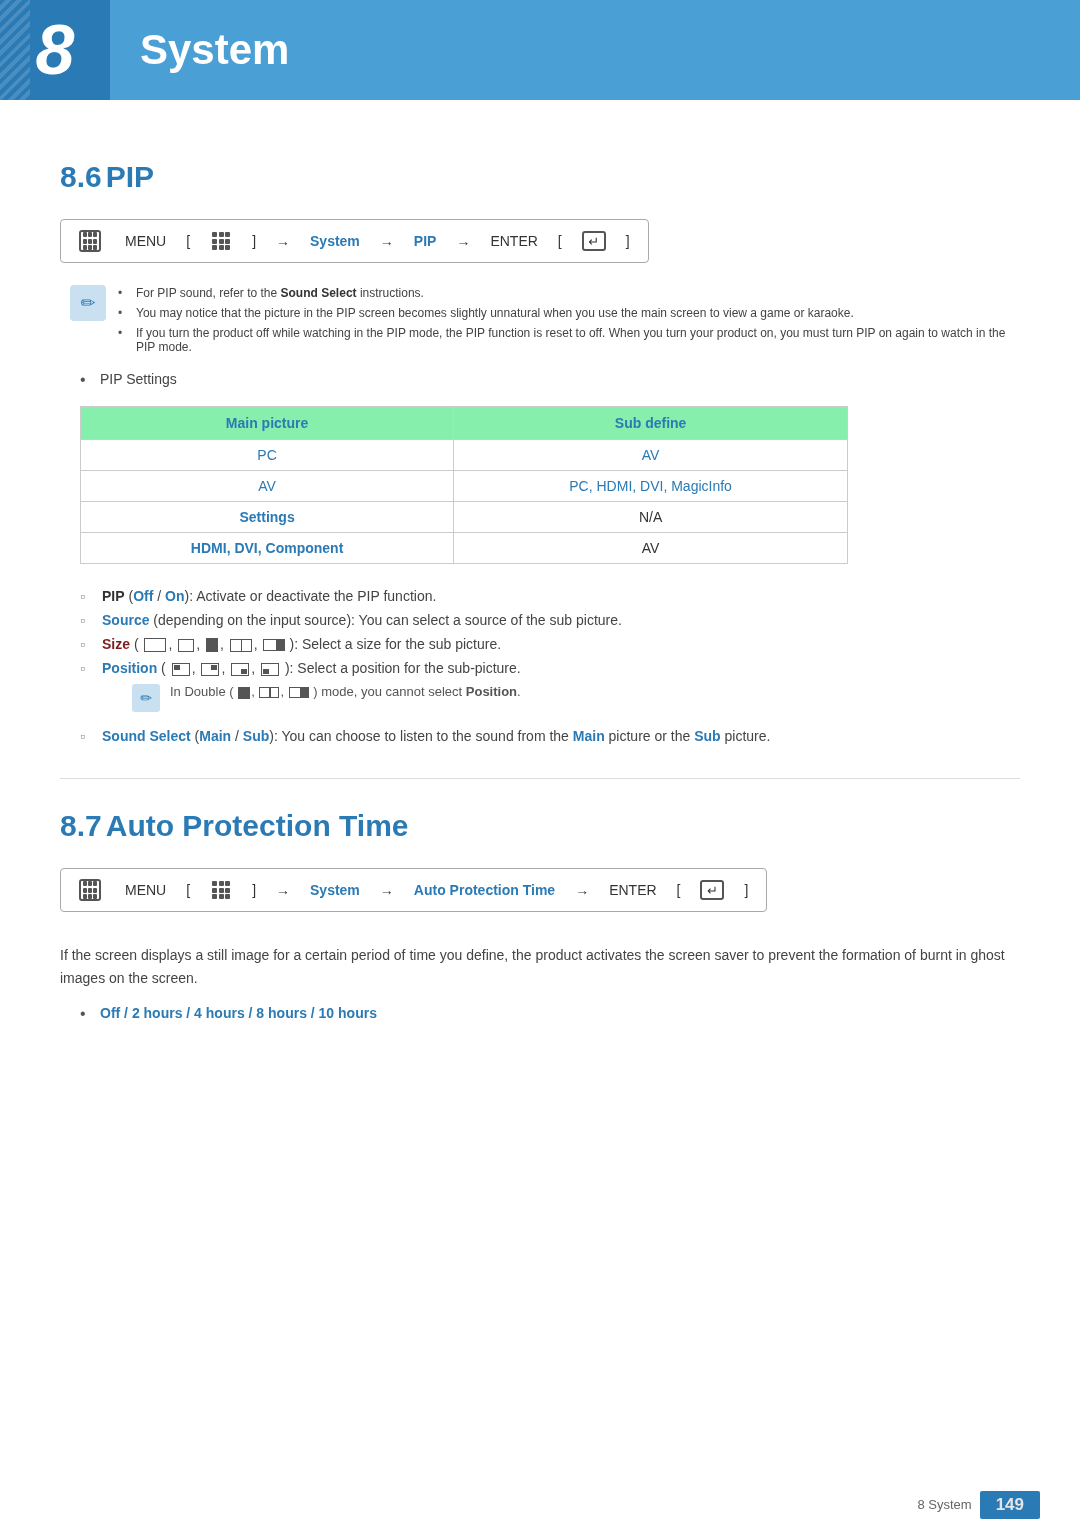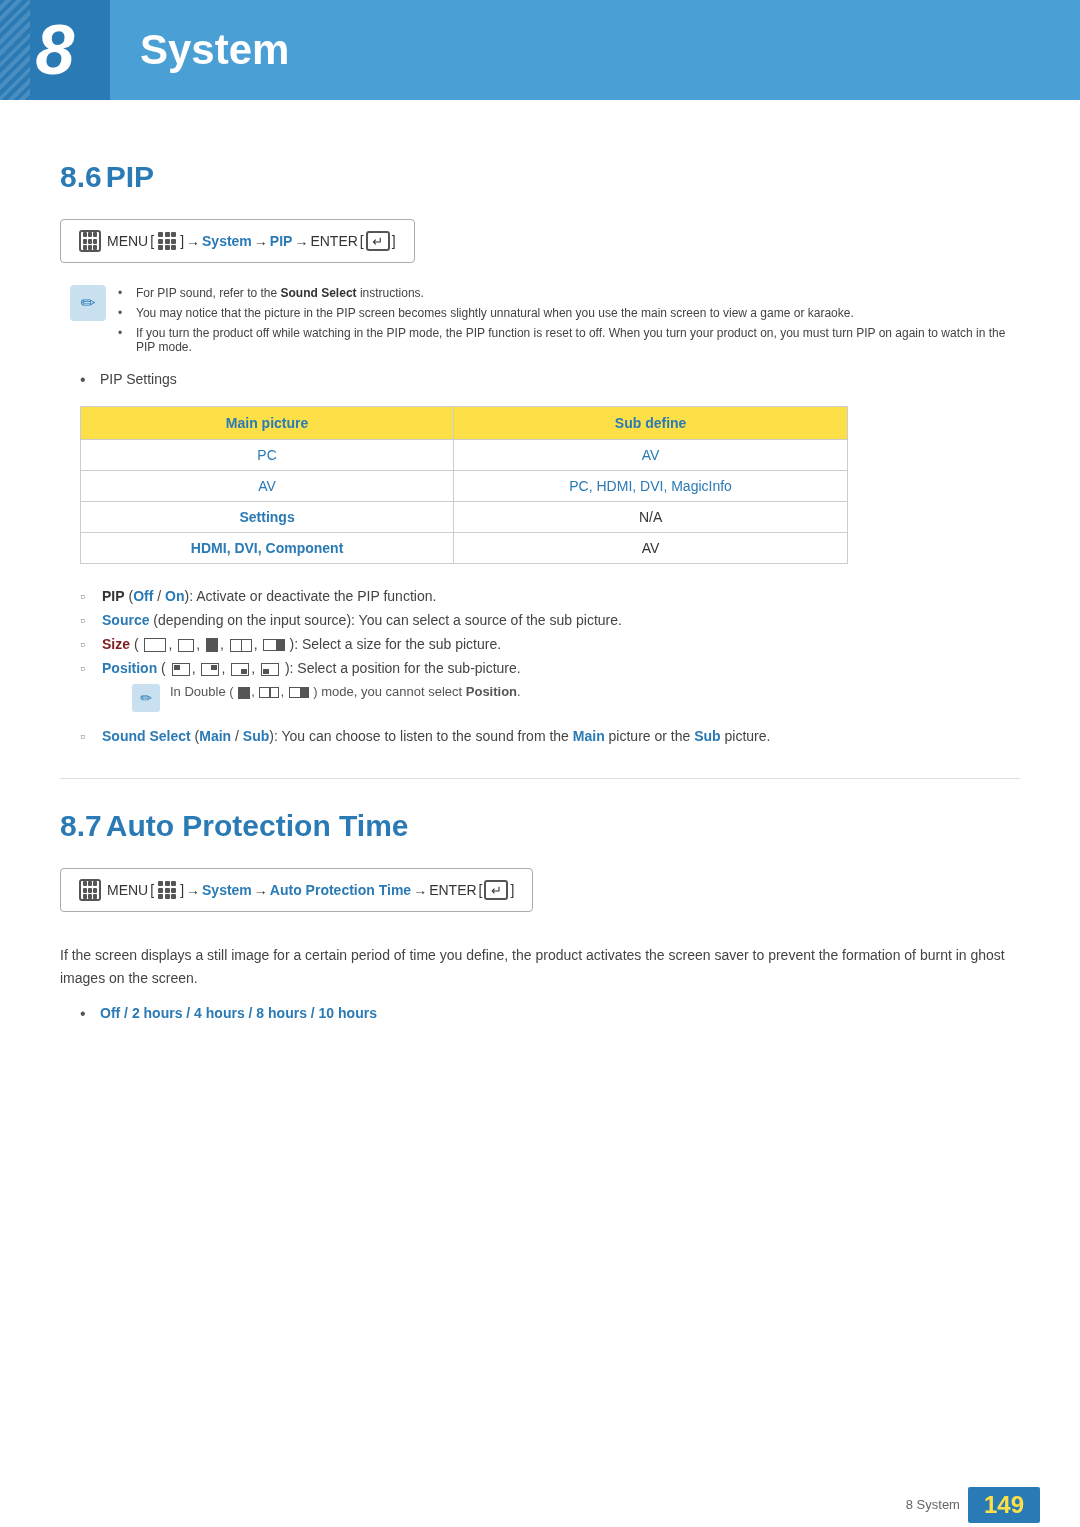--- a/index.html
+++ b/index.html
@@ -85,21 +85,21 @@
       color: #2a7ab5;
     }
 
     
     .menu-path {
       border: 1.5px solid #aaa;
       border-radius: 4px;
       padding: 10px 18px;
       display: inline-flex;
       align-items: center;
-      gap: 2px;
+      gap: 20px;
       margin-bottom: 20px;
       font-size: 14px;
       color: #333;
     }
 
     .menu-path .menu-icon {
       width: 22px;
       height: 22px;
       border: 2px solid #555;
       border-radius: 3px;
@@ -195,21 +195,21 @@
 
     
     .pip-table {
       width: 80%;
       border-collapse: collapse;
       margin: 15px 0 20px 20px;
       font-size: 14px;
     }
 
     .pip-table th {
-      background: #fde047;
+      background: #86efac;
       border: 1px solid #ccc;
       padding: 8px 15px;
       text-align: center;
       color: #2a7ab5;
       font-weight: bold;
     }
 
     .pip-table td {
       border: 1px solid #ccc;
       padding: 7px 15px;
@@ -327,22 +327,22 @@
     }
 
     .footer-label {
       font-size: 13px;
       color: #666;
       margin-right: 8px;
     }
 
     .page-number-badge {
       background: #2a7ab5;
-      color: #fde047;
-      font-size: 24px;
+      color: #e5e5e5;
+      font-size: 17px;
       font-weight: bold;
       padding: 4px 16px;
       border-radius: 2px;
     }
 
     .menu-grid-icon {
       display: inline-grid;
       grid-template-columns: 1fr 1fr 1fr;
       grid-template-rows: 1fr 1fr 1fr;
       gap: 1.5px;

